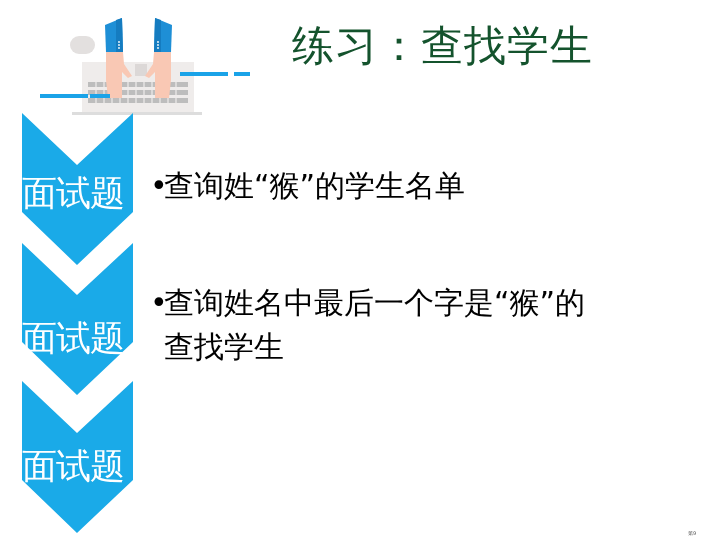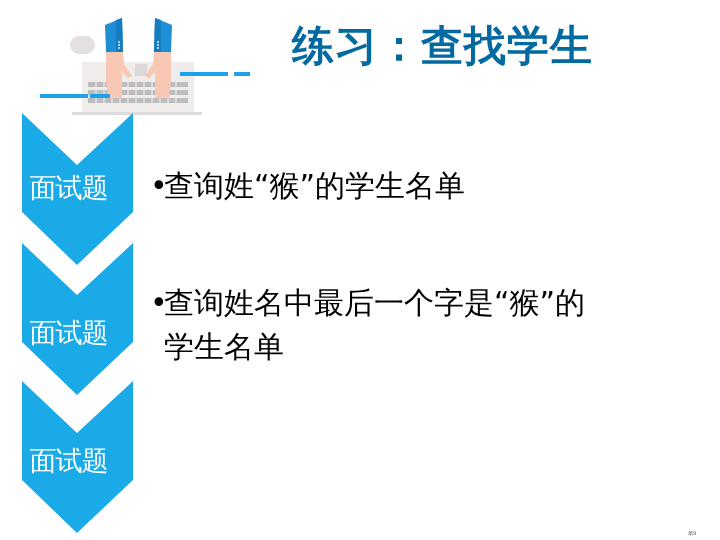--- a/index.html
+++ b/index.html
@@ -5,27 +5,27 @@
   html, body { margin: 0; padding: 0; }
   body {
     width: 720px; height: 540px; position: relative; overflow: hidden;
     background: #ffffff;
     font-family: "DejaVu Sans", "Liberation Sans", sans-serif;
   }
   .slide { position: absolute; left: 0; top: 0; width: 720px; height: 540px; }
   .illustration { position: absolute; left: 30px; top: 0; width: 240px; height: 120px; }
   .title {
     position: absolute; left: 292px; top: 18px; width: 340px;
-    font-size: 42px; font-weight: bold; color: #0369a1; letter-spacing: 1px;
+    font-size: 42px; font-weight: normal; color: #14532d; letter-spacing: 1px;
     white-space: nowrap;
   }
   .chevron { position: absolute; left: 0; width: 160px; height: 160px; }
   .chevron-label {
     position: absolute; left: 22px; width: 93px; text-align: center;
-    font-size: 27px; color: #ffffff; white-space: nowrap; letter-spacing: -1px;
+    font-size: 35px; color: #ffffff; white-space: nowrap; letter-spacing: -1px;
   }
   .bullet {
     position: absolute; left: 150px; font-size: 30px; color: #000;
     line-height: 44px; white-space: nowrap; margin-top: 24px;
   }
   .bullet .dot { display: inline-block; width: 14px; }
   .bullet .indent { display: block; padding-left: 14px; }
   .page-num {
     position: absolute; left: 688px; top: 530px; font-size: 5px; color: #555;
   }
@@ -91,21 +91,21 @@
   <div class="bullet" style="top:140px">
     <span class="dot">•</span><span>查询姓“猴”的学生名单</span>
   </div>
 
   <svg class="chevron" style="top:240px" viewBox="0 0 160 160" width="160" height="160">
     <polygon points="22,3 77,55 133,3 133,102 77,155 22,102" fill="#1aaae8"></polygon>
   </svg>
   <div class="chevron-label" style="top:315px">面试题</div>
   <div class="bullet" style="top:257px">
     <span class="dot">•</span><span>查询姓名中最后一个字是“猴”的</span>
-    <span class="indent">学生名单</span>
+    <span class="indent">查找学生</span>
   </div>
 
   <svg class="chevron" style="top:378px" viewBox="0 0 160 160" width="160" height="160">
     <polygon points="22,3 77,55 133,3 133,102 77,155 22,102" fill="#1aaae8"></polygon>
   </svg>
   <div class="chevron-label" style="top:443px">面试题</div>
 
   <div class="page-num">第9</div>
 </div>
 

